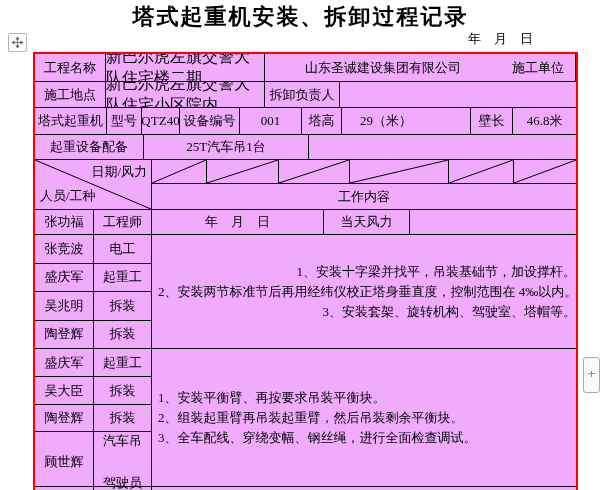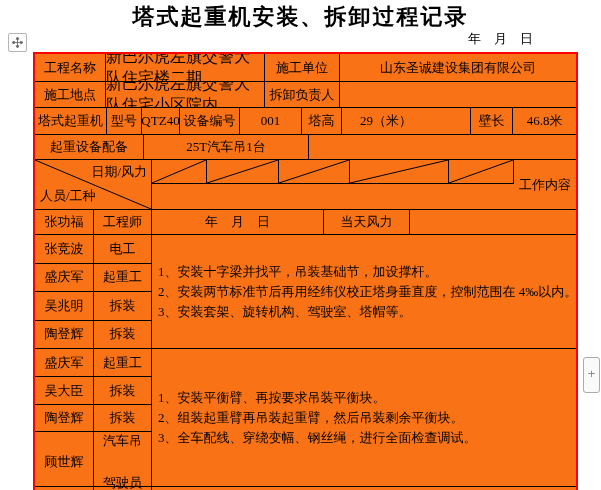--- a/index.html
+++ b/index.html
@@ -13,21 +13,21 @@
   .move-handle{position:absolute;top:33px;left:8px;width:17px;height:17px;
     border:1px solid #b5b5b5;background:#fdfdfd;border-radius:2px;
     display:flex;align-items:center;justify-content:center;cursor:move;}
   .plus-btn{position:absolute;top:357px;left:583px;width:15px;height:34px;
     border:1px solid #ababab;background:#fafafa;border-radius:3px;color:#8a8a8a;
     font-family:"Liberation Sans",sans-serif;font-size:13px;line-height:32px;
     text-align:center;cursor:pointer;}
 
   .table{position:absolute;top:52px;left:33px;width:545px;height:438px;
     border-top:2px solid #fe0000;border-left:2px solid #fe0000;border-right:2px solid #fe0000;
-    box-sizing:border-box;background:#f97316;}
+    box-sizing:border-box;background:#f0abfc;}
   .row{display:flex;border-bottom:1px solid #000;box-sizing:border-box;}
   .row.noline{border-bottom:none;}
   .cell{border-right:1px solid #000;box-sizing:border-box;display:flex;
     align-items:center;justify-content:center;overflow:hidden;font-size:13px;}
   .cell.last{border-right:none;}
   .small-val{font-size:16px;font-weight:normal;}
   .left-pad{justify-content:flex-start;padding-left:5px;}
 
   .diag-cell{position:relative;}
   .diag-cell svg{position:absolute;top:0;left:0;width:100%;height:100%;}
@@ -70,22 +70,22 @@
     </span>
   </div>
 
   <div class="plus-btn">+</div>
 
   <div class="table">
 
     <div class="row" style="height:28px;">
       <div class="cell" style="width:71px;">工程名称</div>
       <div class="cell small-val" style="width:159px;">新巴尔虎左旗交警大队住宅楼二期</div>
+      <div class="cell last" style="flex:1;">山东圣诚建设集团有限公司</div>
       <div class="cell" style="width:75px;">施工单位</div>
-      <div class="cell last" style="flex:1;">山东圣诚建设集团有限公司</div>
     </div>
 
     <div class="row" style="height:26px;">
       <div class="cell" style="width:71px;">施工地点</div>
       <div class="cell small-val" style="width:159px;">新巴尔虎左旗交警大队住宅小区院内</div>
       <div class="cell" style="width:75px;">拆卸负责人</div>
       <div class="cell last" style="flex:1;"></div>
     </div>
 
     <div class="row" style="height:27px;">
@@ -108,21 +108,21 @@
     </div>
 
     <div class="row" style="height:50px;">
       <div class="cell diag-cell diag-head" style="width:117px;padding-left:26px;">
         <svg viewBox="0 0 100 100" preserveAspectRatio="none">
             <line x1="0" y1="0" x2="100" y2="100"></line>
           </svg>
         <span class="lbl-top">日期/风力</span>
         <span class="lbl-bottom">人员/工种</span>
       </div>
-      <div style="flex:1;display:flex;box-sizing:border-box;justify-content:center;">
+      <div style="flex:1;display:flex;flex-direction:column;box-sizing:border-box;justify-content:center;">
         <div style="display:flex;height:24px;border-bottom:1px solid #000;box-sizing:border-box;">
           <div class="cell diag-cell" style="width:55px;">
               <svg viewBox="0 0 100 100" preserveAspectRatio="none">
                 <line x1="0" y1="100" x2="100" y2="0"></line>
               </svg>
             </div>
           <div class="cell diag-cell" style="width:72px;">
               <svg viewBox="0 0 100 100" preserveAspectRatio="none">
                 <line x1="0" y1="100" x2="100" y2="0"></line>
               </svg>
@@ -153,21 +153,21 @@
     </div>
 
     <div class="row" style="height:25px;">
       <div class="cell crew-name">张功福</div>
       <div class="cell crew-job">工程师</div>
       <div class="cell" style="width:172px;">年　月　日</div>
       <div class="cell" style="width:86px;">当天风力</div>
       <div class="cell last" style="flex:1;"></div>
     </div>
 
-    <div class="section" style="height:114px;">
+    <div class="section" style="height:114px;text-align:right;">
       <div class="crew-col">
         <div class="crew-row">
           <div class="cell crew-name">张竞波</div>
           <div class="cell crew-job">电工</div>
         </div>
         <div class="crew-row">
           <div class="cell crew-name">盛庆军</div>
           <div class="cell crew-job">起重工</div>
         </div>
         <div class="crew-row">

